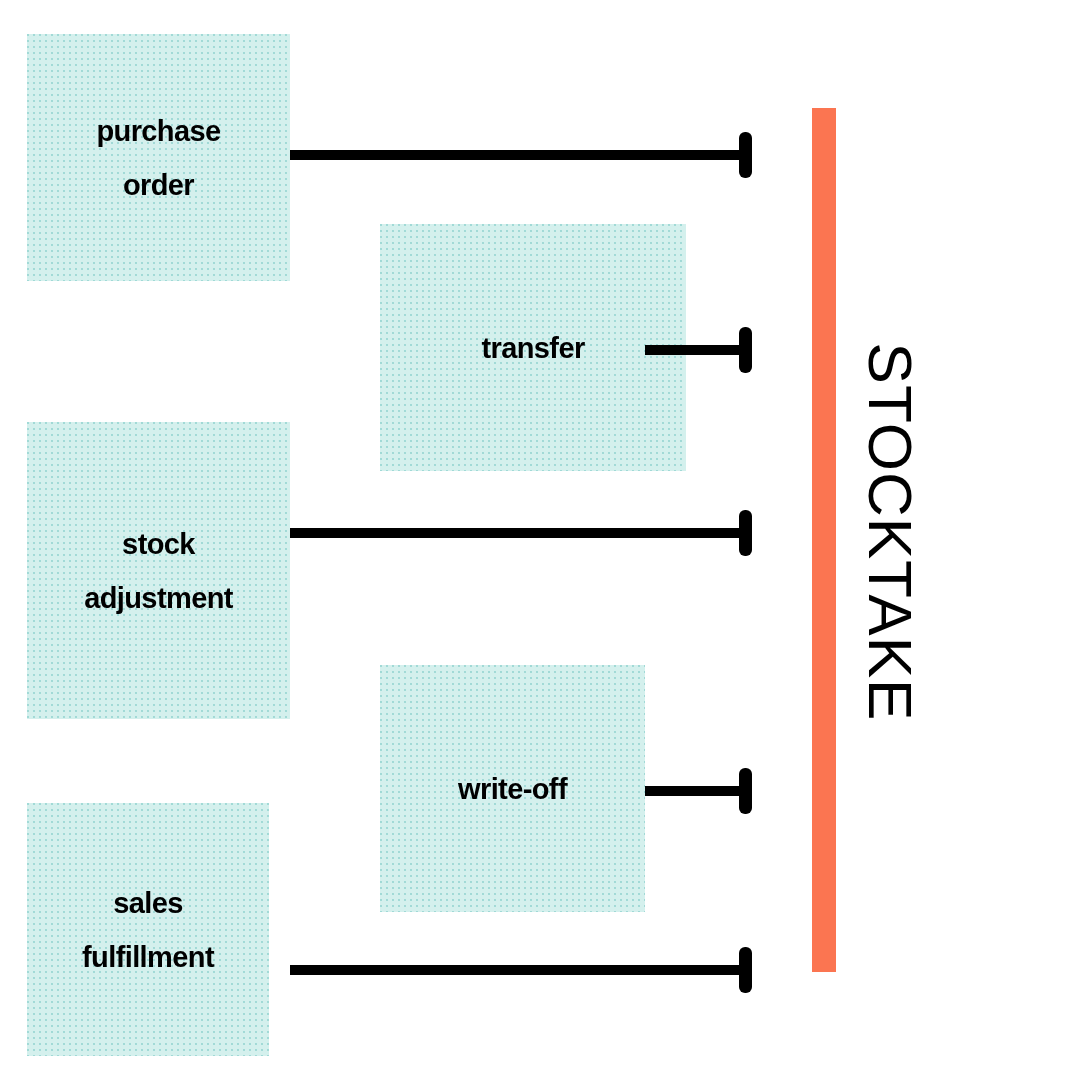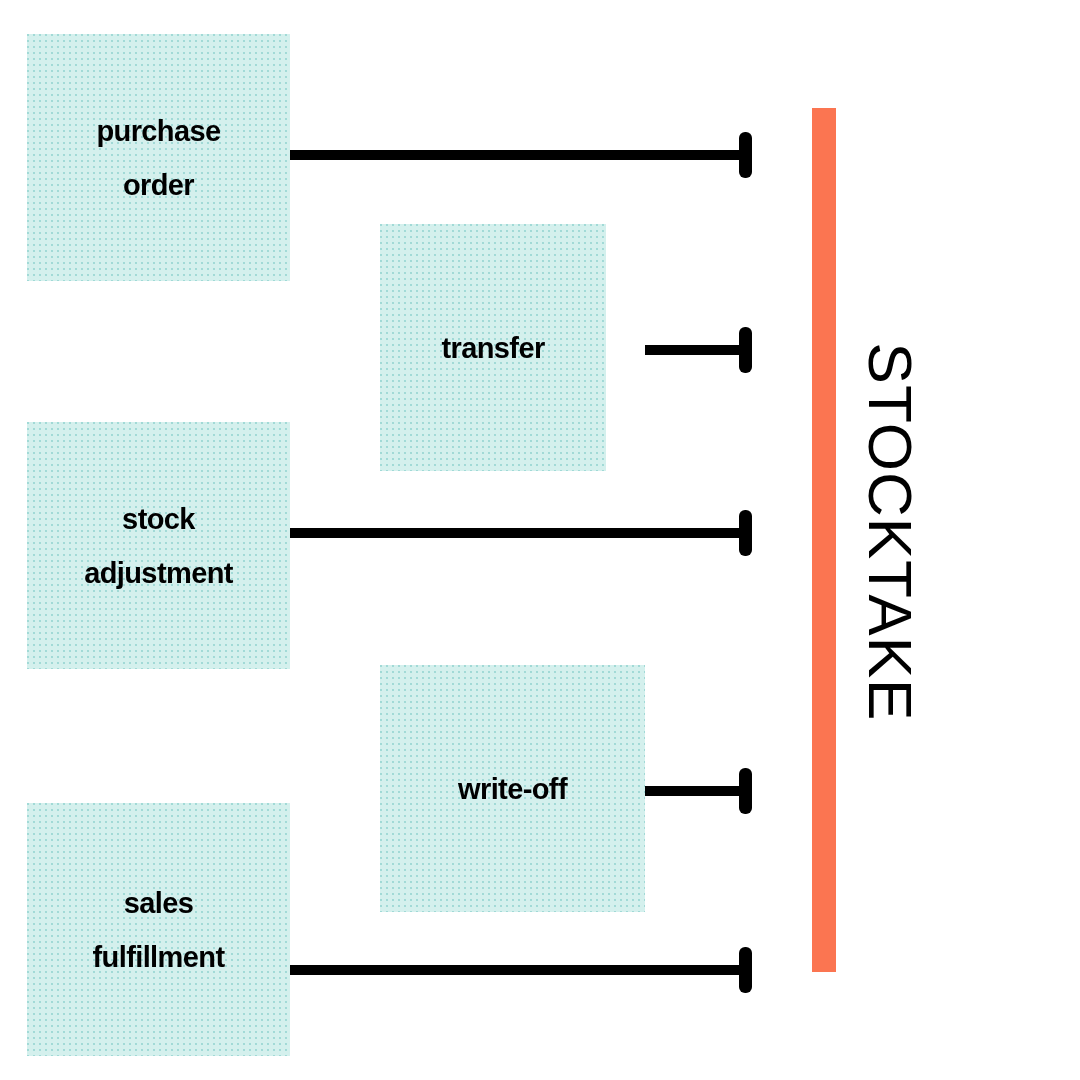--- a/index.html
+++ b/index.html
@@ -35,24 +35,24 @@
     font-size: 29px;
     line-height: 54px;
     letter-spacing: -0.6px;
     color: #000000;
     white-space: pre-line;
     padding: 0 2px;
   }
 
   
   .box-purchase-order   { left: 27px;  top: 34px;   width: 263px; height: 247px; }
-  .box-transfer         { left: 380px; top: 224px;  width: 226px; height: 247px; }
-  .box-stock-adjustment { left: 27px;  top: 422px;  width: 263px; height: 247px; }
+  .box-transfer         { left: 380px; top: 224px;  width: 306px; height: 247px; }
+  .box-stock-adjustment { left: 27px;  top: 422px;  width: 263px; height: 297px; }
   .box-write-off        { left: 380px; top: 665px;  width: 265px; height: 247px; }
-  .box-sales-fulfillment{ left: 27px;  top: 803px;  width: 263px; height: 253px; }
+  .box-sales-fulfillment{ left: 27px;  top: 803px;  width: 242px; height: 253px; }
 
   
   .connector {
     position: absolute;
     height: 10px;
     background: #000000;
   }
   .connector-cap {
     position: absolute;
     width: 13px;

